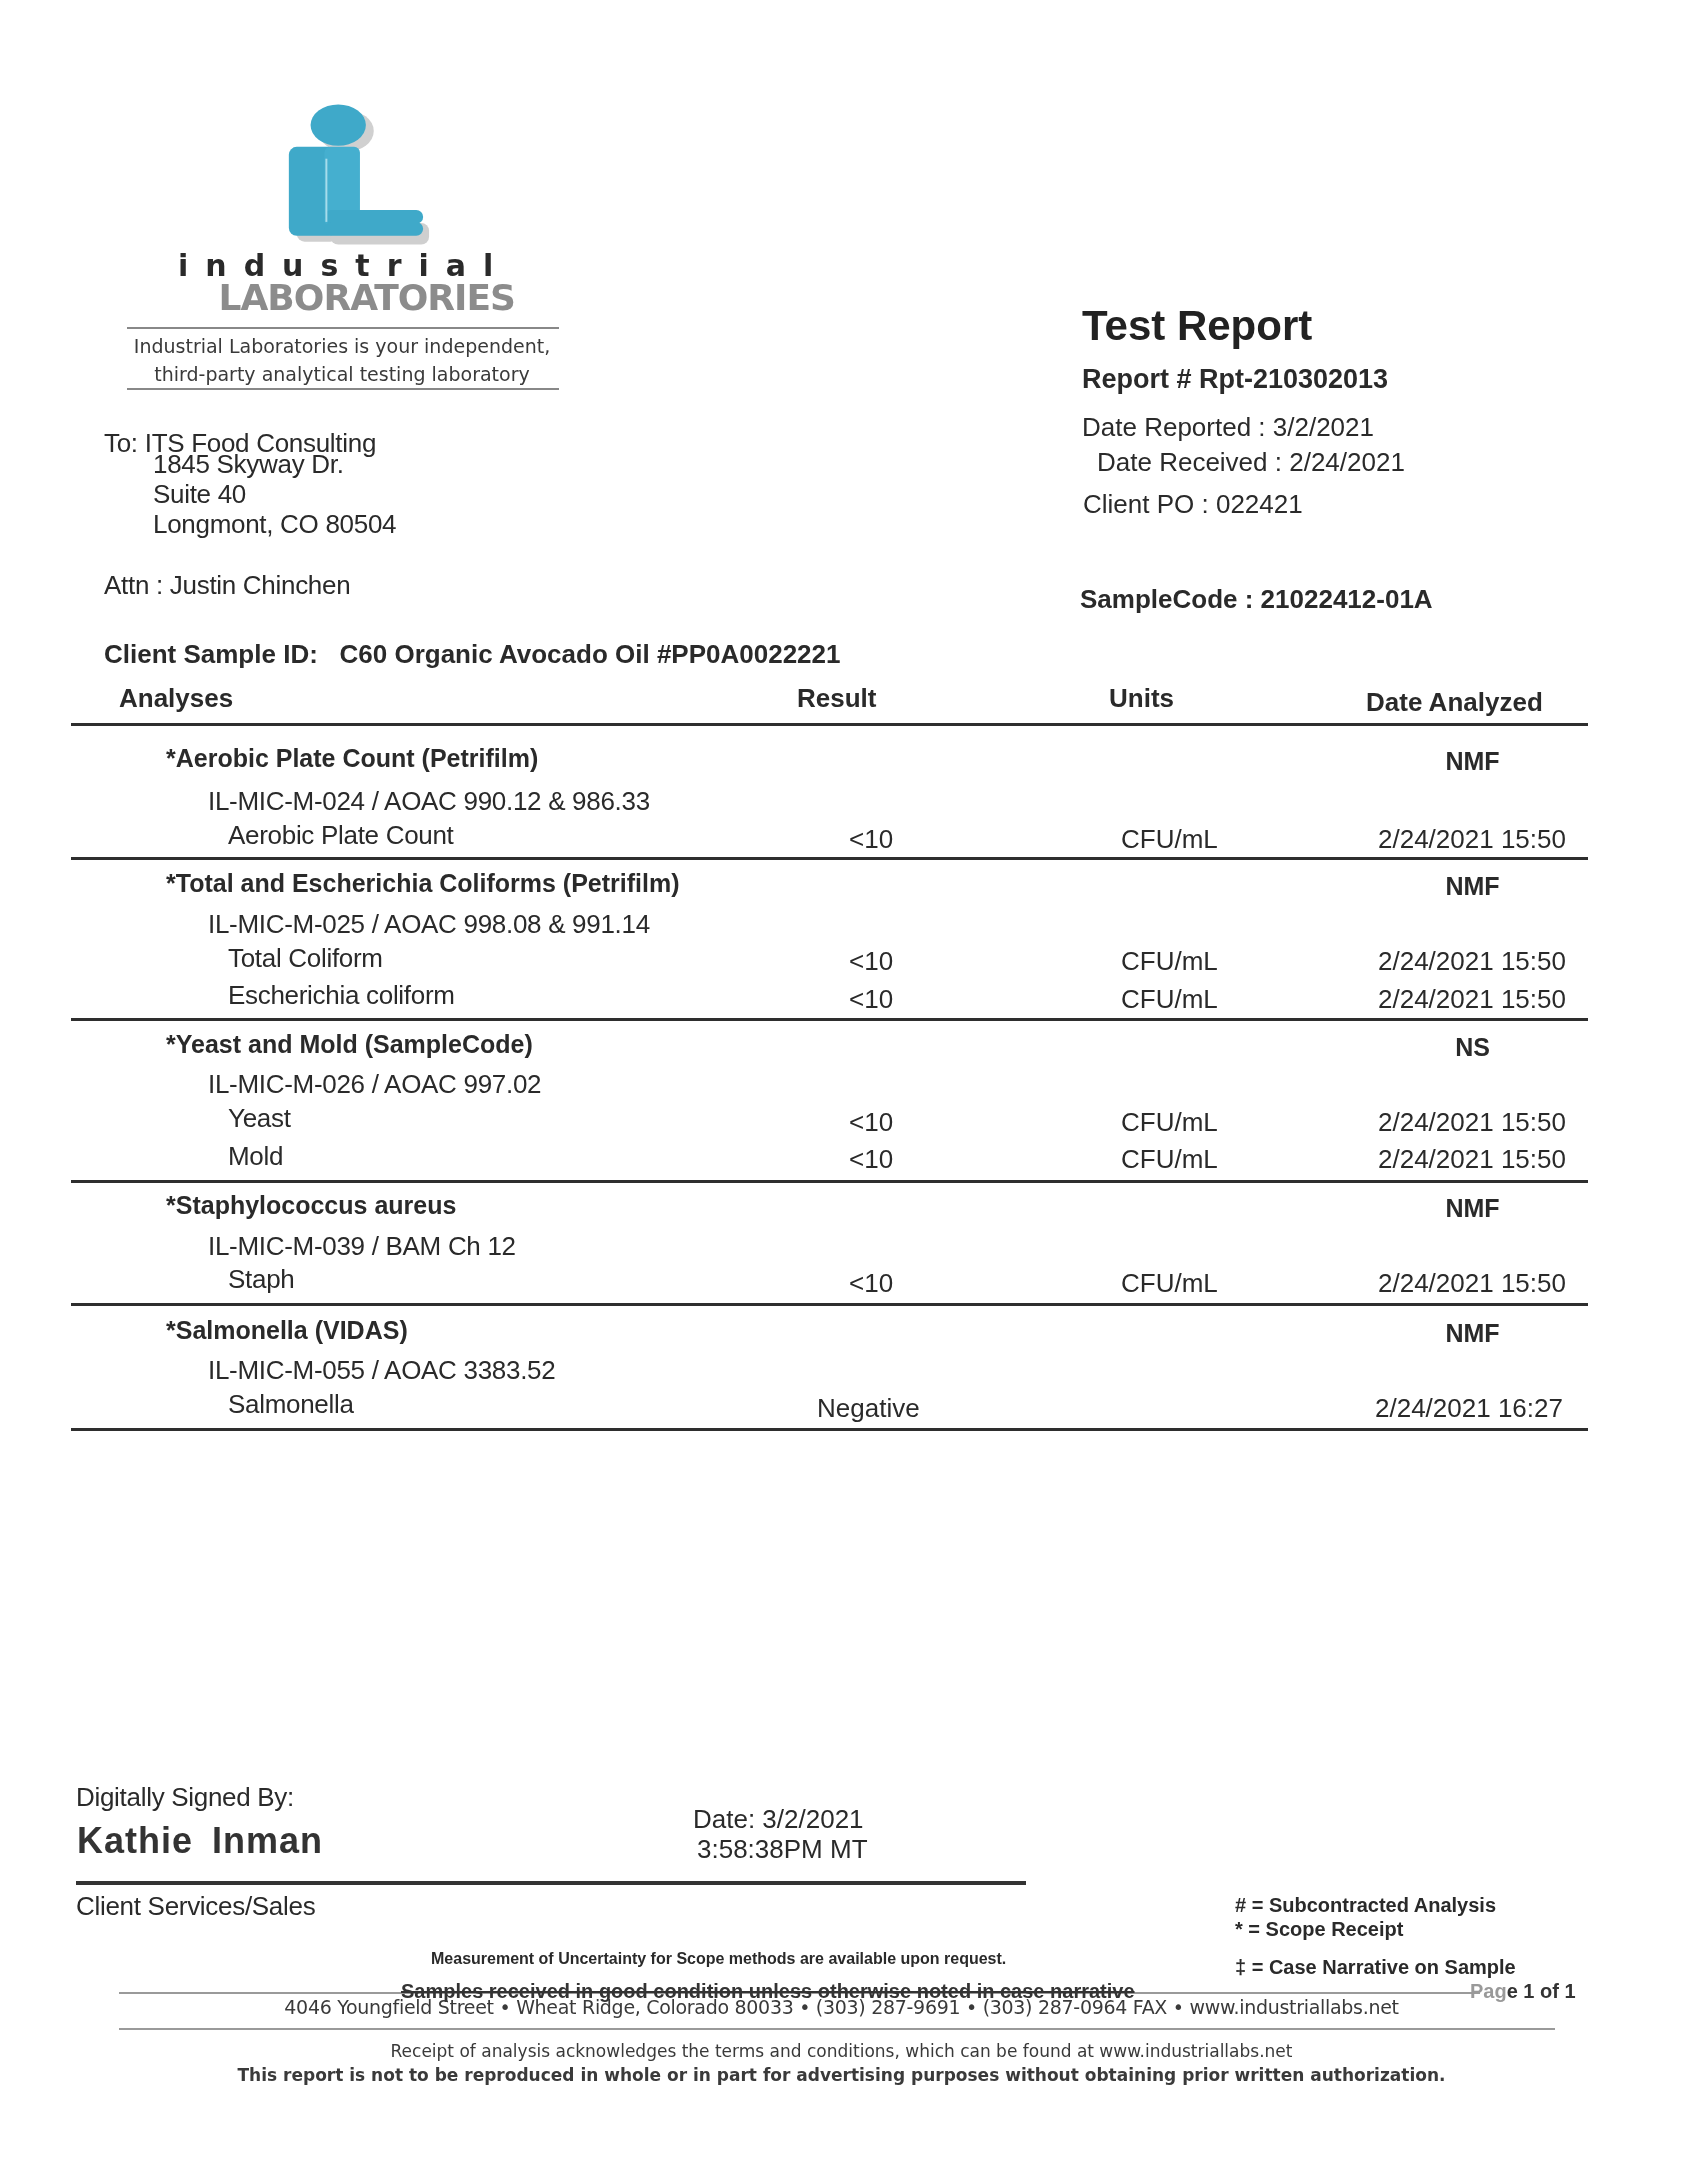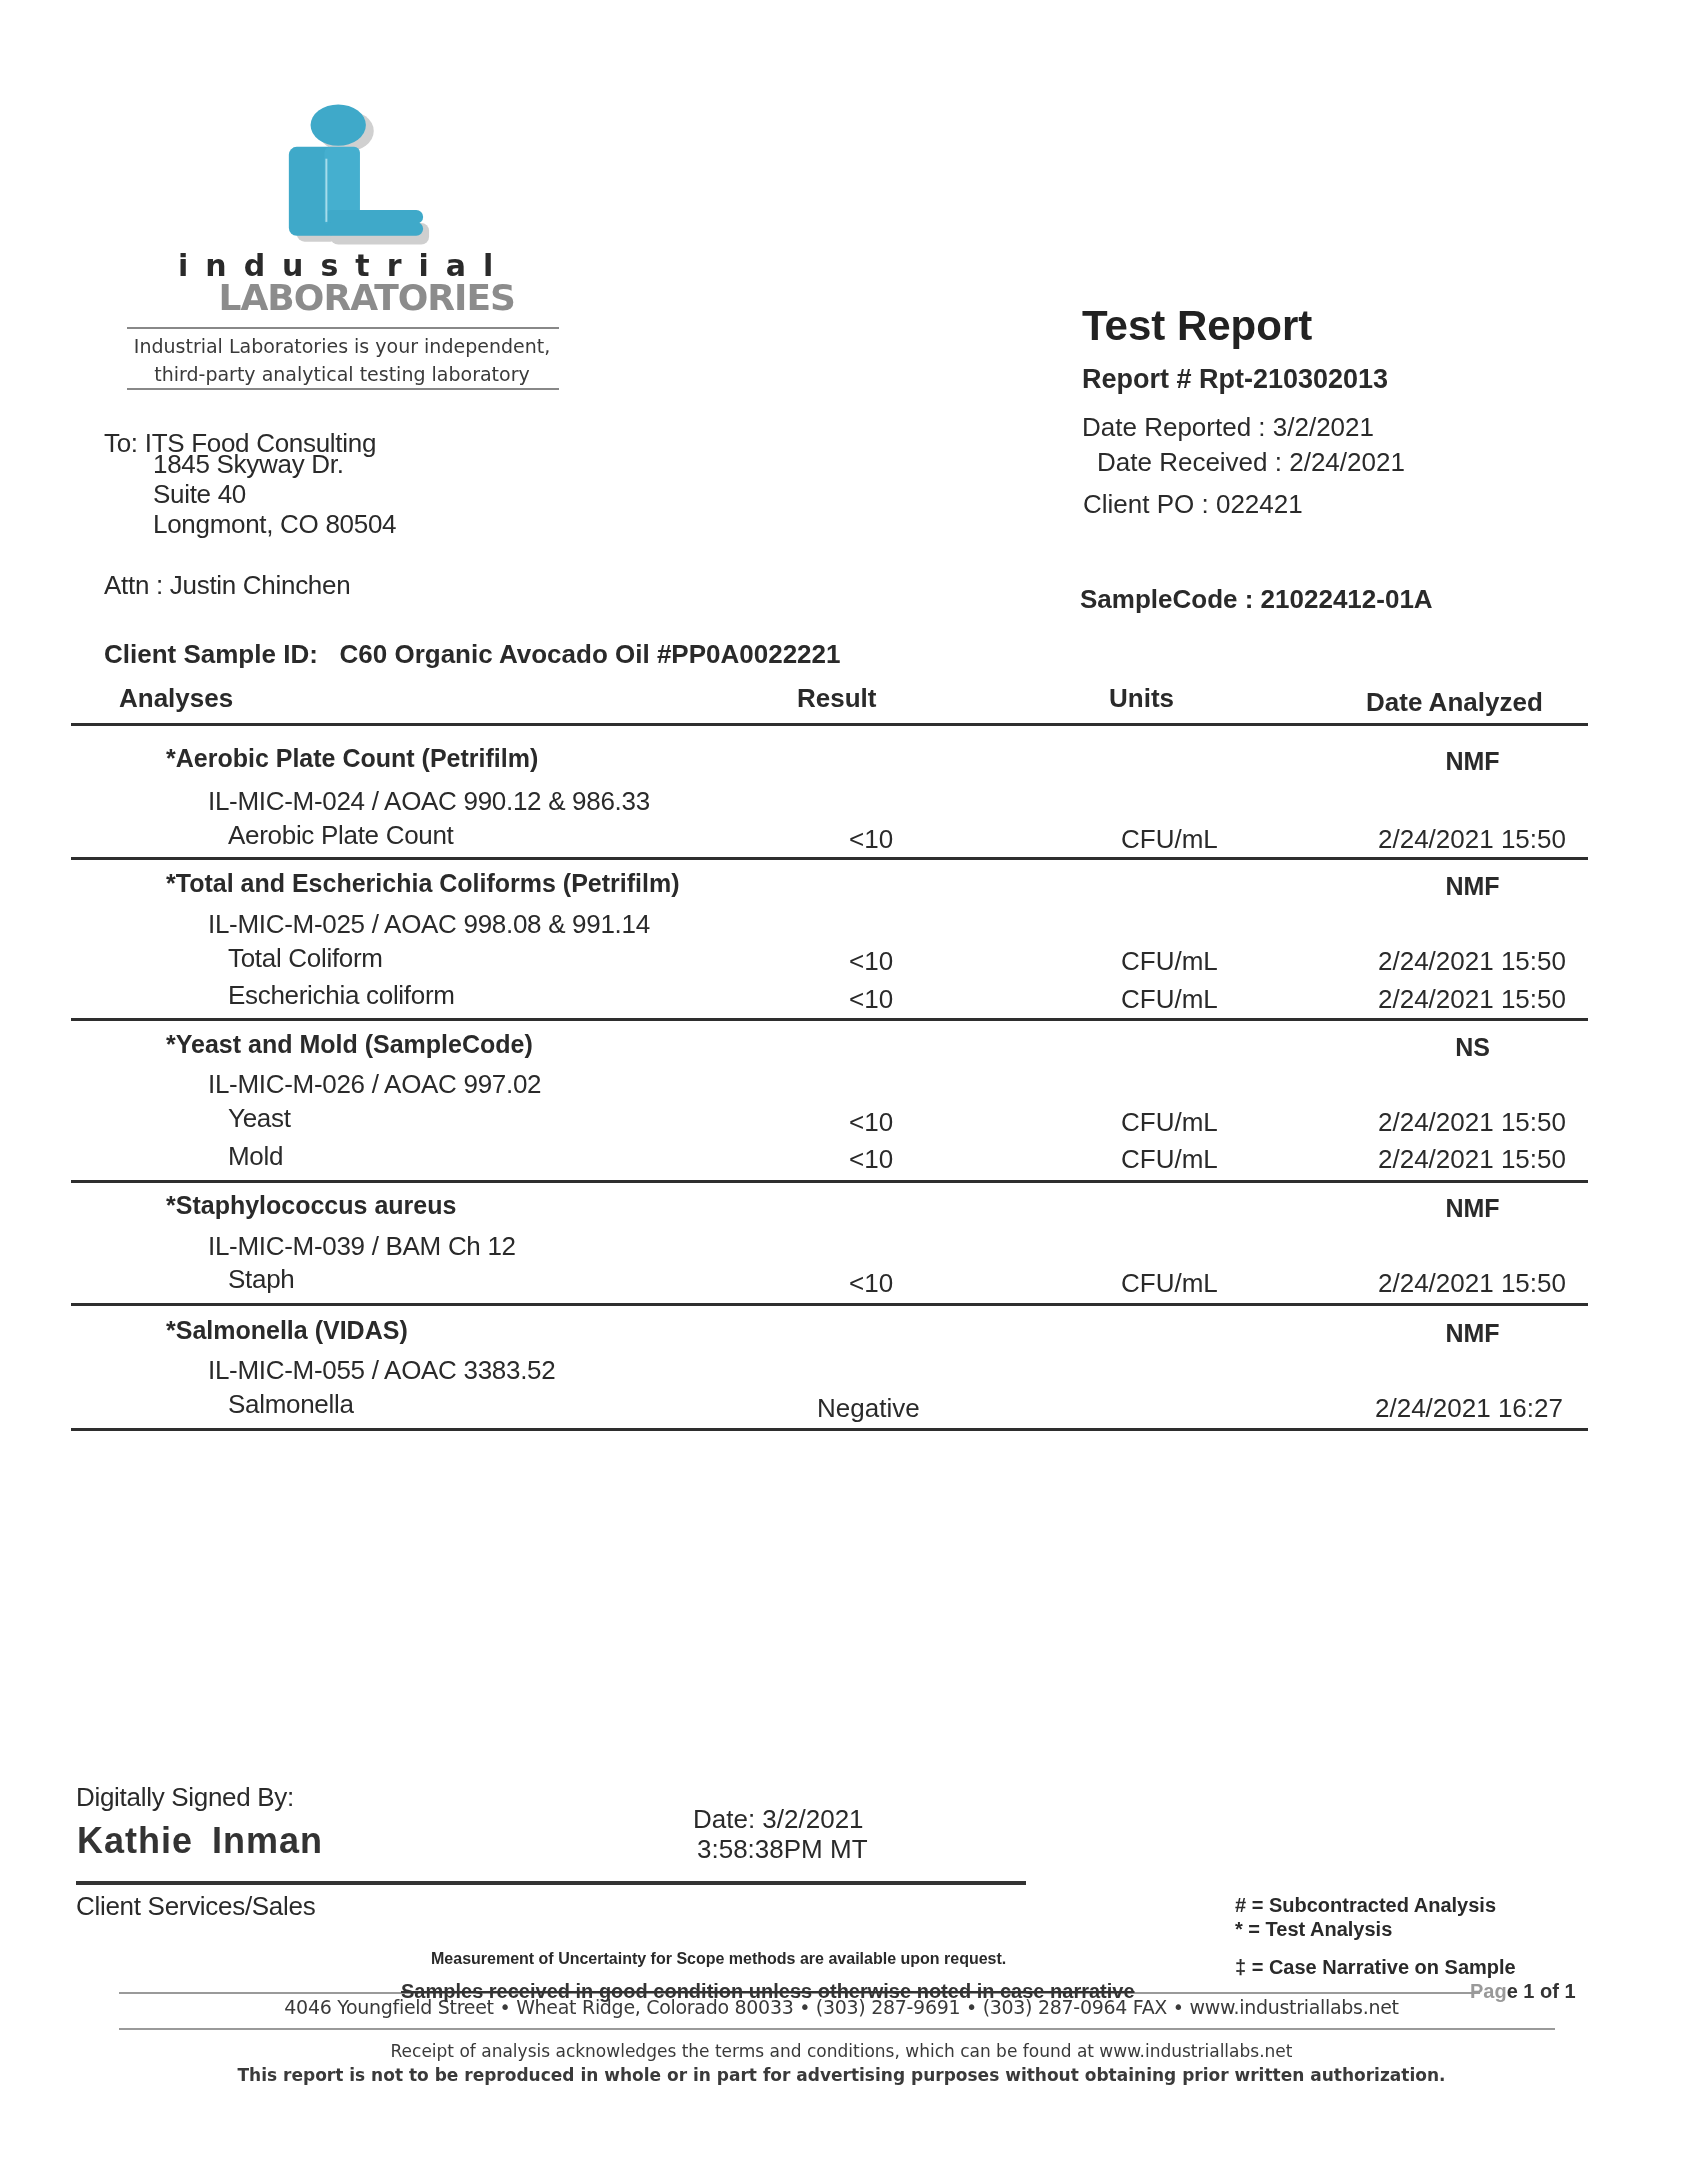--- a/index.html
+++ b/index.html
@@ -191,21 +191,21 @@
 <div class="abs sig-name">Kathie  Inman</div>
 <div class="abs sig-date">
   <div>Date: 3/2/2021</div>
   <div style="padding-left:4px;">3:58:38PM MT</div>
 </div>
 <div class="abs sig-rule"></div>
 <div class="abs sig-role">Client Services/Sales</div>
 
 <div class="abs legend">
   <div># = Subcontracted Analysis</div>
-  <div>* = Test Analysis</div>
+  <div>* = Scope Receipt</div>
   <div style="margin-top:14px;">‡ = Case Narrative on Sample</div>
 </div>
 
 <div class="abs mou">Measurement of Uncertainty for Scope methods are available upon request.</div>
 <div class="abs footer-rule" style="left:119px; top:1992px; width:1361px;"></div>
 <div class="abs samples-note">Samples received in good condition unless otherwise noted in case narrative</div>
 <div class="abs page-label">
   <span class="faded">Pag</span><span>e 1 of 1</span>
 </div>
 <div class="abs address-line">4046 Youngfield Street • Wheat Ridge, Colorado 80033 • (303) 287-9691 • (303) 287-0964 FAX • www.industriallabs.net</div>

